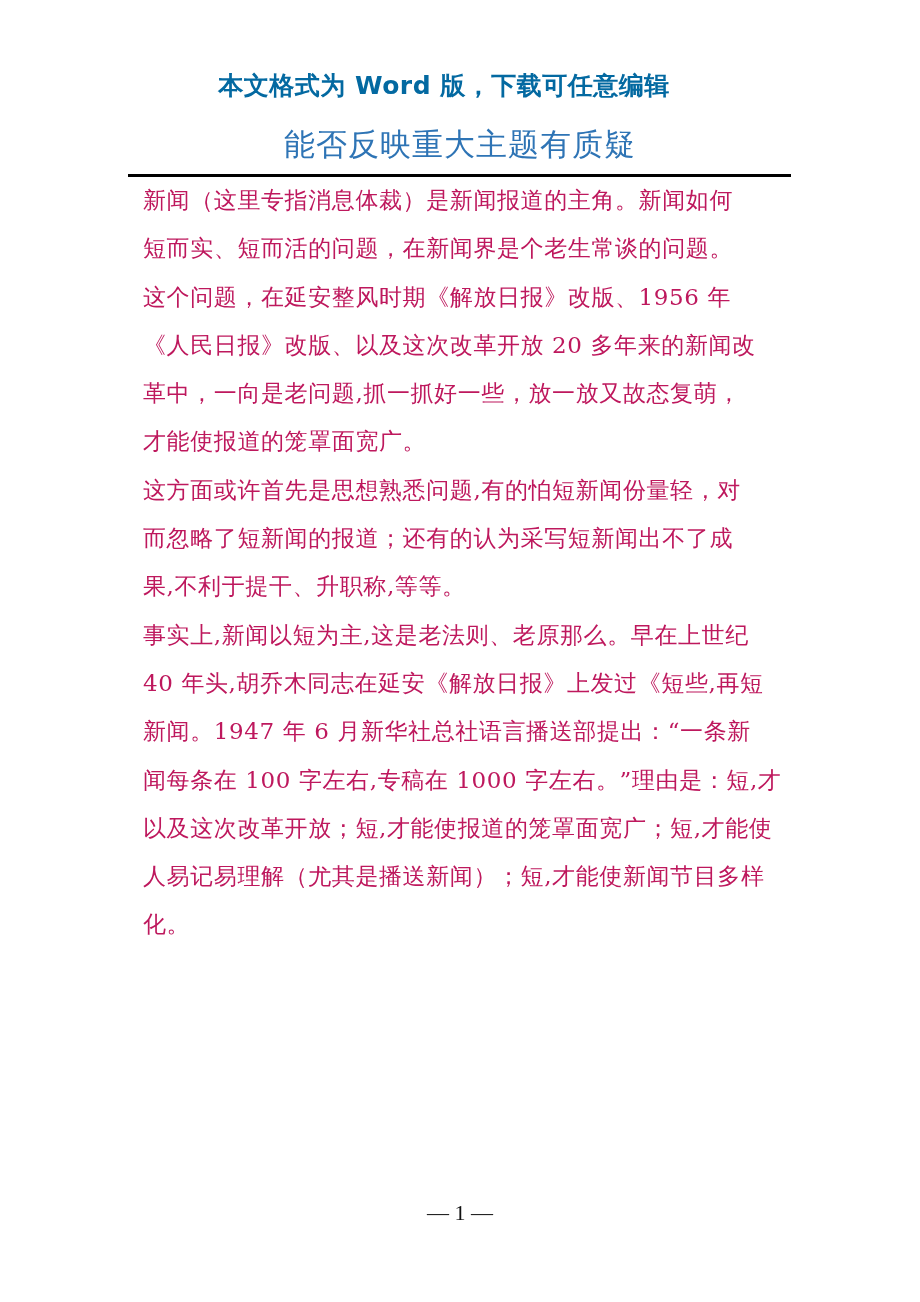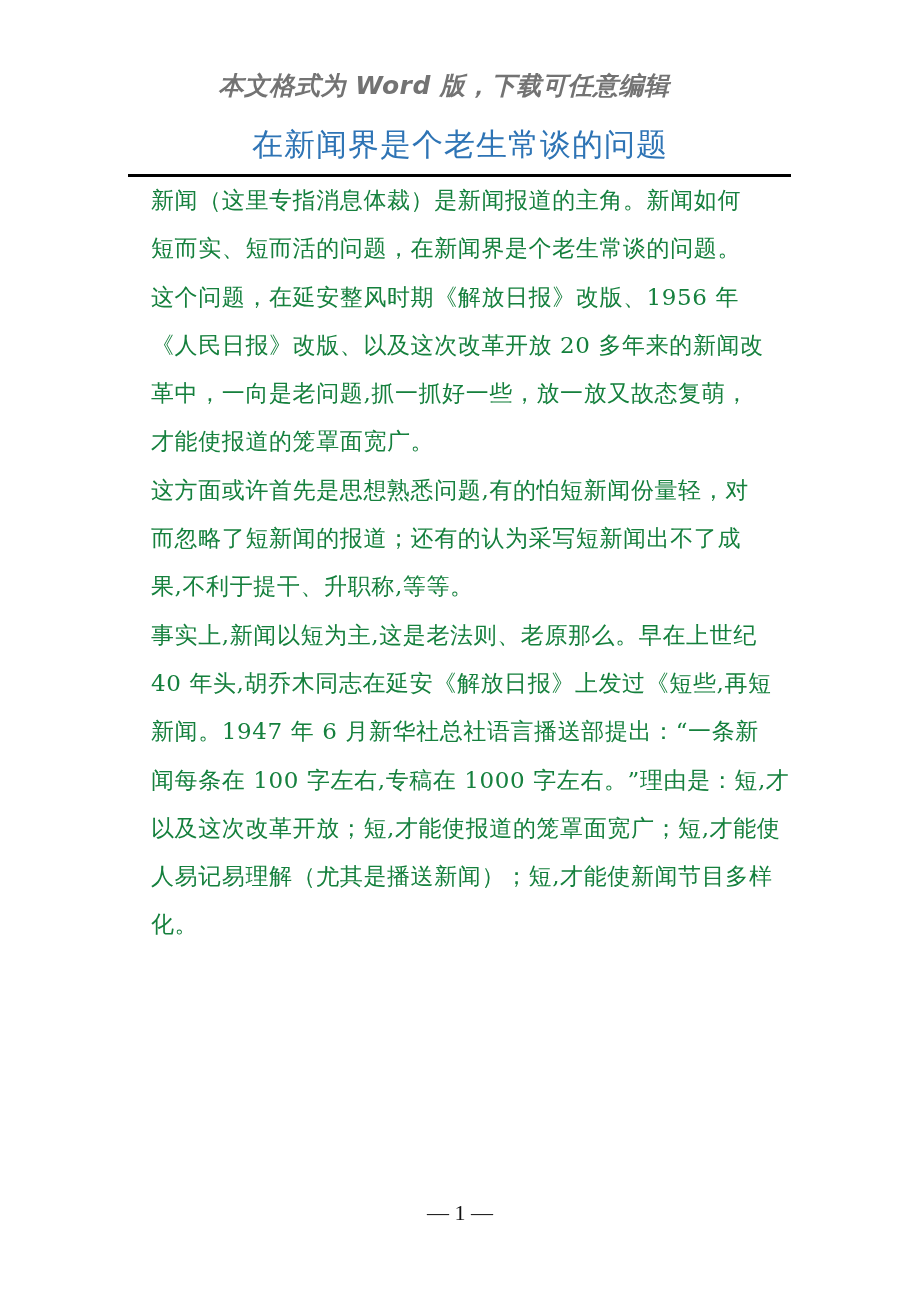--- a/index.html
+++ b/index.html
@@ -1,51 +1,50 @@
 <!DOCTYPE html>
 <html><head>
 <meta charset="utf-8">
 <style>
   html, body { margin: 0; padding: 0; background: #ffffff; }
   body { width: 920px; height: 1302px; position: relative; overflow: hidden; }
   .page { position: absolute; left: 0; top: 0; width: 920px; height: 1302px; background: #fff; }
   .banner {
     position: absolute; left: 0; top: 66px; width: 888px; text-align: center;
     font-family: "DejaVu Sans", "Liberation Sans", sans-serif;
-    font-weight: bold; font-size: 25px; color: #737373; line-height: 40px;
+    font-weight: bold; font-size: 25px; color: #0369a1; line-height: 40px;
     letter-spacing: 0.5px;
-    font-style: italic;
   }
   .title {
     position: absolute; left: 0; top: 121px; width: 920px; text-align: center;
     font-family: "DejaVu Sans", "Liberation Sans", sans-serif;
     font-size: 31px; color: #2E74B5; line-height: 46px; letter-spacing: 1px;
   }
   .rule {
     position: absolute; left: 128px; top: 174px; width: 663px; height: 3px; background: #000;
   }
   .body {
-    position: absolute; left: 151px; top: 176px; width: 640px;
+    position: absolute; left: 143px; top: 176px; width: 640px;
     font-family: "DejaVu Serif", "Liberation Serif", serif;
-    font-size: 23px; line-height: 48.3px; color: #15803d;
+    font-size: 23px; line-height: 48.3px; color: #be185d;
   }
   .para { margin: 0; padding: 0; }
   .line { display: block; white-space: nowrap; letter-spacing: 0.6px; }
   .footer {
     position: absolute; left: 0; top: 1198px; width: 920px; text-align: center;
     font-family: "Liberation Serif", "DejaVu Serif", serif;
     font-size: 22px; color: #111; line-height: 30px;
   }
 </style>
 </head>
 <body>
 
 <div class="page">
   <div class="banner">本文格式为 Word 版，下载可任意编辑</div>
-  <div class="title">在新闻界是个老生常谈的问题</div>
+  <div class="title">能否反映重大主题有质疑</div>
   <div class="rule"></div>
 
   <div class="body">
     <div class="para">
       <span class="line">新闻（这里专指消息体裁）是新闻报道的主角。新闻如何</span>
       <span class="line">短而实、短而活的问题，在新闻界是个老生常谈的问题。</span>
       <span class="line">这个问题，在延安整风时期《解放日报》改版、1956 年</span>
       <span class="line">《人民日报》改版、以及这次改革开放 20 多年来的新闻改</span>
       <span class="line">革中，一向是老问题,抓一抓好一些，放一放又故态复萌，</span>
       <span class="line">才能使报道的笼罩面宽广。</span>

